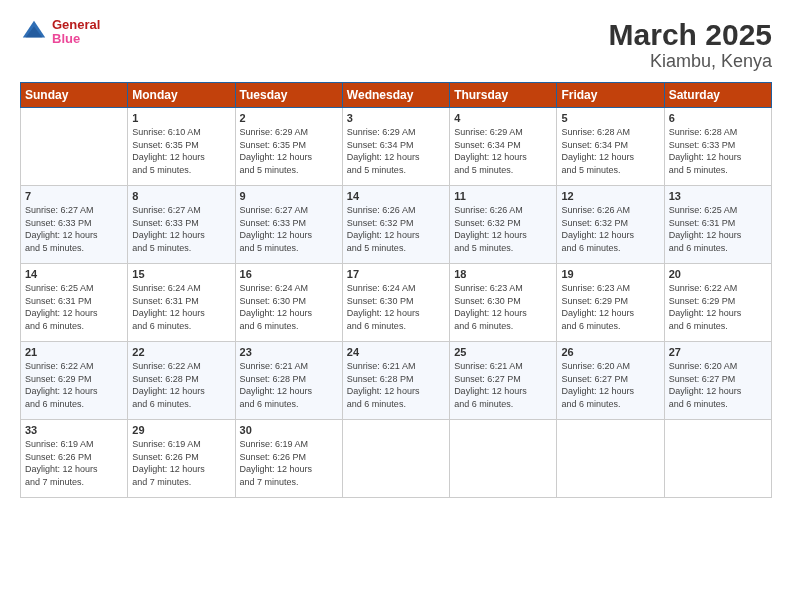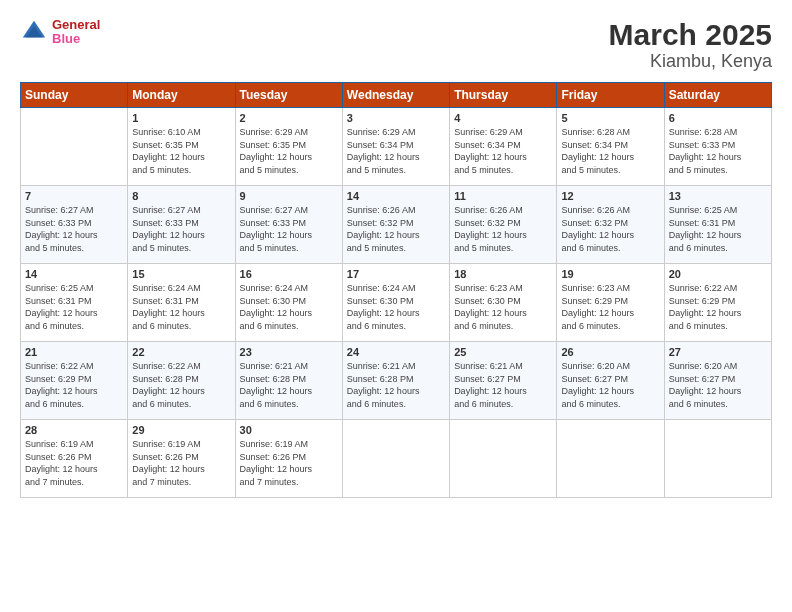--- a/index.html
+++ b/index.html
@@ -327,21 +327,21 @@
           <td>
             <span class="day-num">27</span>
             <div class="day-info" style="white-space: pre-line;">Sunrise: 6:20 AM
 Sunset: 6:27 PM
 Daylight: 12 hours
 and 6 minutes.</div>
           </td>
         </tr>
         <tr>
           <td>
-            <span class="day-num">28</span>
+            <span class="day-num">33</span>
             <div class="day-info" style="white-space: pre-line;">Sunrise: 6:19 AM
 Sunset: 6:26 PM
 Daylight: 12 hours
 and 7 minutes.</div>
           </td>
           <td>
             <span class="day-num">29</span>
             <div class="day-info" style="white-space: pre-line;">Sunrise: 6:19 AM
 Sunset: 6:26 PM
 Daylight: 12 hours

